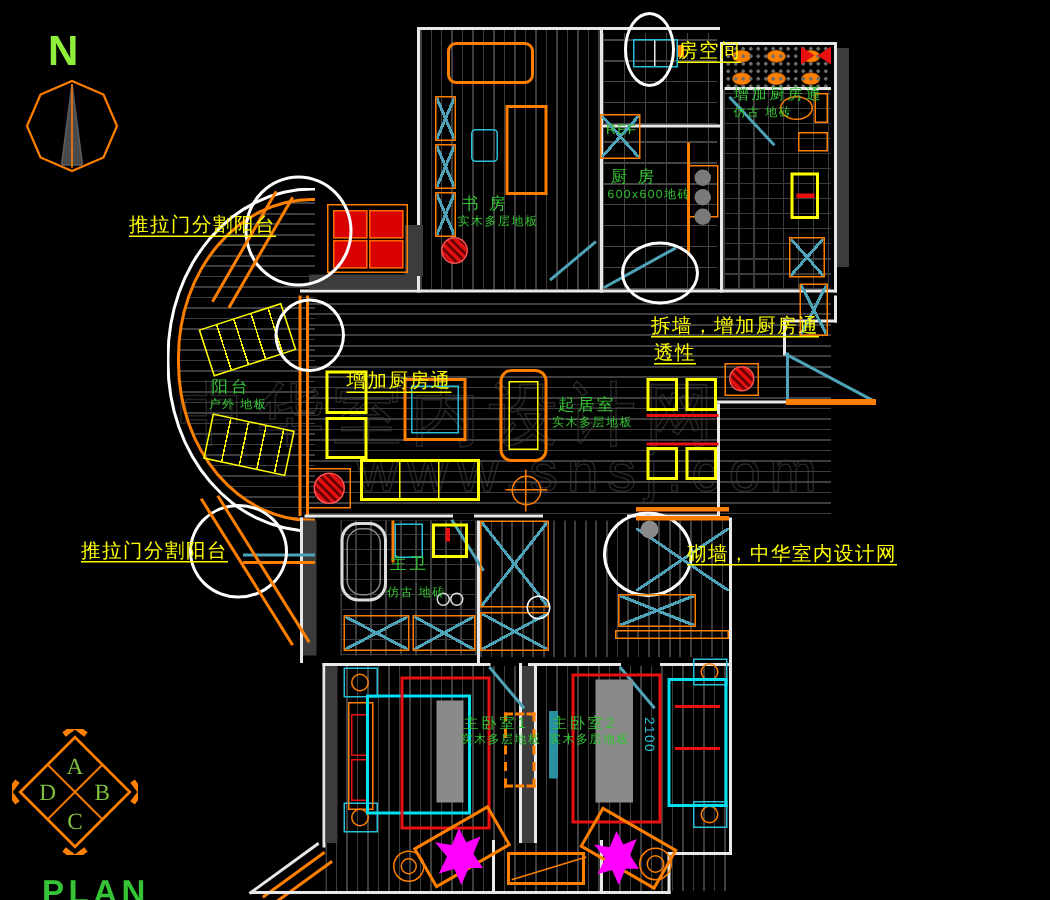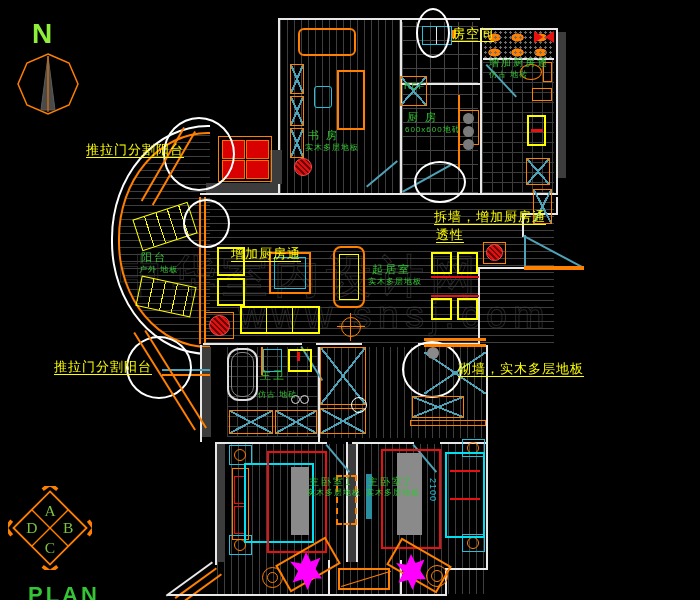--- a/index.html
+++ b/index.html
@@ -282,21 +282,21 @@
   <div class="a sub" style="left:307px;top:487px;">实木多层地板</div>
   <div class="a rm" style="left:368px;top:475px;font-size:10px;">主卧室2</div>
   <div class="a sub" style="left:366px;top:487px;">实木多层地板</div>
 
   <div class="a ann" style="left:452px;top:25px;">房空间</div>
   <div class="a ann" style="left:86px;top:141px;">推拉门分割阳台</div>
   <div class="a ann" style="left:231px;top:245px;">增加厨房通</div>
   <div class="a ann" style="left:434px;top:208px;">拆墙，增加厨房通</div>
   <div class="a ann" style="left:436px;top:226px;">透性</div>
   <div class="a ann" style="left:54px;top:358px;">推拉门分割阳台</div>
-  <div class="a ann" style="left:458px;top:360px;">砌墙，实木多层地板</div>
+  <div class="a ann" style="left:458px;top:360px;">砌墙，中华室内设计网</div>
 
   <div class="a ncl" style="left:32px;top:18px;">N</div>
   <svg class="a" style="left:16px;top:52px;" width="64" height="64" viewBox="0 0 64 64">
     <polygon points="32,2 53,11 62,32 53,53 32,62 11,53 2,32 11,11" fill="none" stroke="#ff7f00" stroke-width="1.5"></polygon>
     <polygon points="32,4 25,58 39,58" fill="#4a4a4a" stroke="#5c5c5c" stroke-width="1"></polygon>
     <line x1="32" y1="4" x2="32" y2="60" stroke="#ff7f00" stroke-width="1"></line>
   </svg>
 
   <svg class="a" style="left:8px;top:486px;" width="84" height="84" viewBox="0 0 92 92">
     <polygon points="46,6 86,46 46,86 6,46" fill="none" stroke="#ff7f00" stroke-width="2"></polygon>

